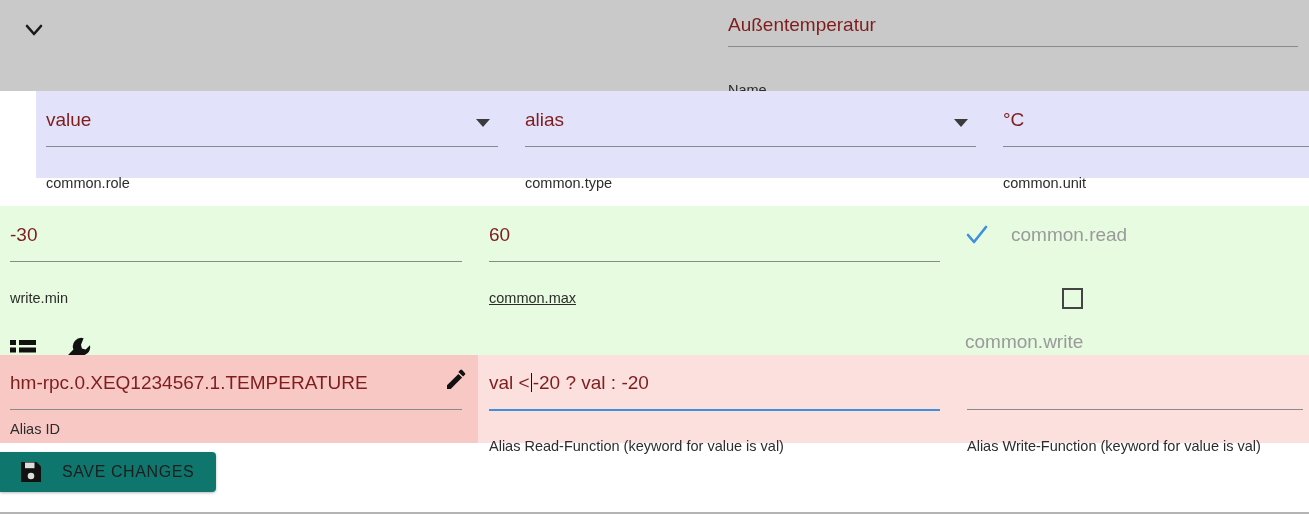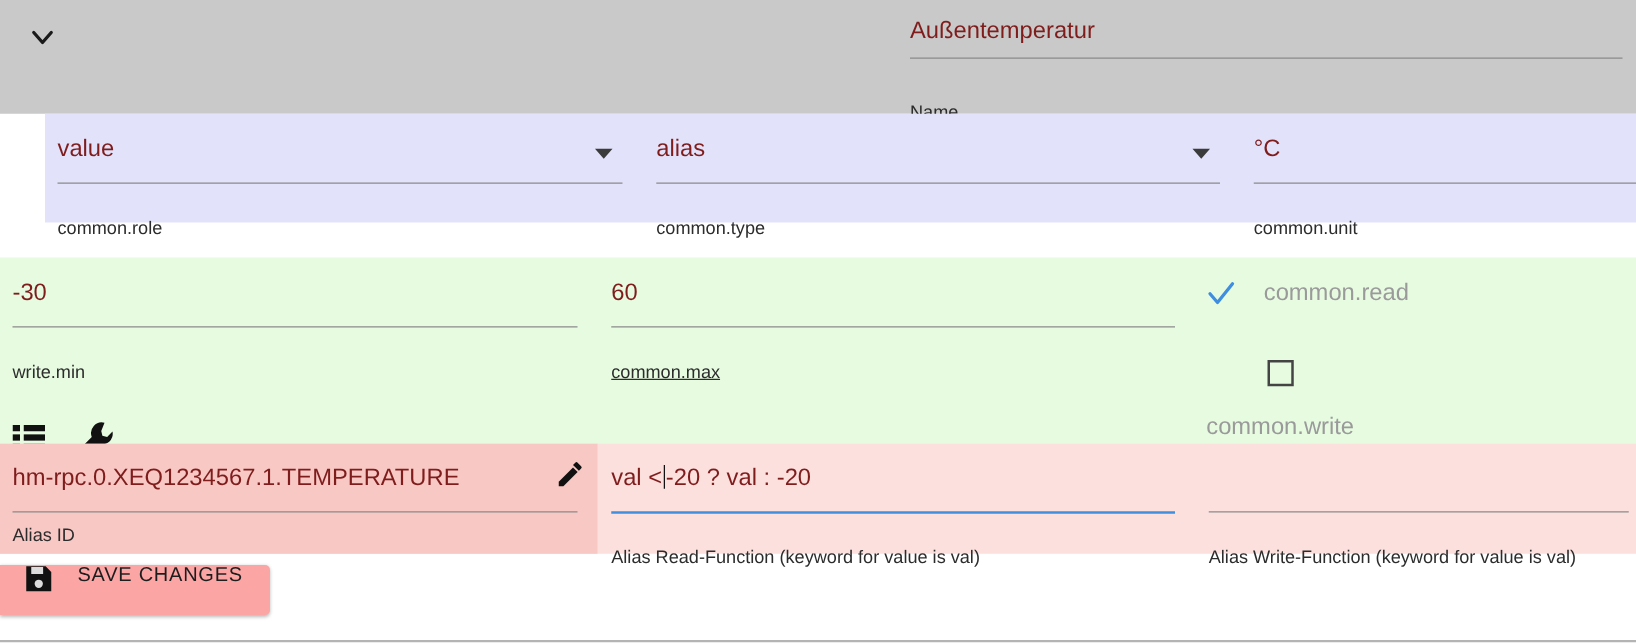--- a/index.html
+++ b/index.html
@@ -121,21 +121,21 @@
   .min-field { left: 10px;  top: 18px; width: 452px; }
   .min-field .fline { top: 37px; width: 452px; }
   .min-field .flabel { top: 66px; }
   .max-field { left: 489px; top: 18px; width: 451px; }
   .max-field .fline { top: 37px; width: 451px; }
   .max-field .flabel { top: 66px; text-decoration: underline; }
 
   .cbrow {
     position: absolute;
     display: flex;
-    align-items: center;
+    align-items: flex-end;
     gap: 22px;
   }
   .cbrow .cblabel {
     font-size: 19px;
     color: #9a9a9a;
     white-space: nowrap;
   }
   .cb-box {
     width: 21px; height: 21px;
     box-sizing: border-box;
@@ -187,22 +187,23 @@
   .write-field .fline { top: 37px; width: 336px; }
   .write-field .flabel { top: 66px; }
 
   
   .save-btn {
     position: absolute;
     left: 0; top: 452px;
     height: 40px;
     padding: 0 22px 0 20px;
     display: flex;
+    align-items: center;
     gap: 20px;
-    background: #fca5a5;
+    background: #0f766e;
     border: none;
     border-radius: 0 4px 4px 0;
     box-shadow: 0 1px 3px rgba(0,0,0,0.28);
     cursor: pointer;
     font-family: "Liberation Sans", sans-serif;
   }
   .save-btn .slabel {
     font-size: 16px;
     letter-spacing: 0.6px;
     color: #1d1d1d;

